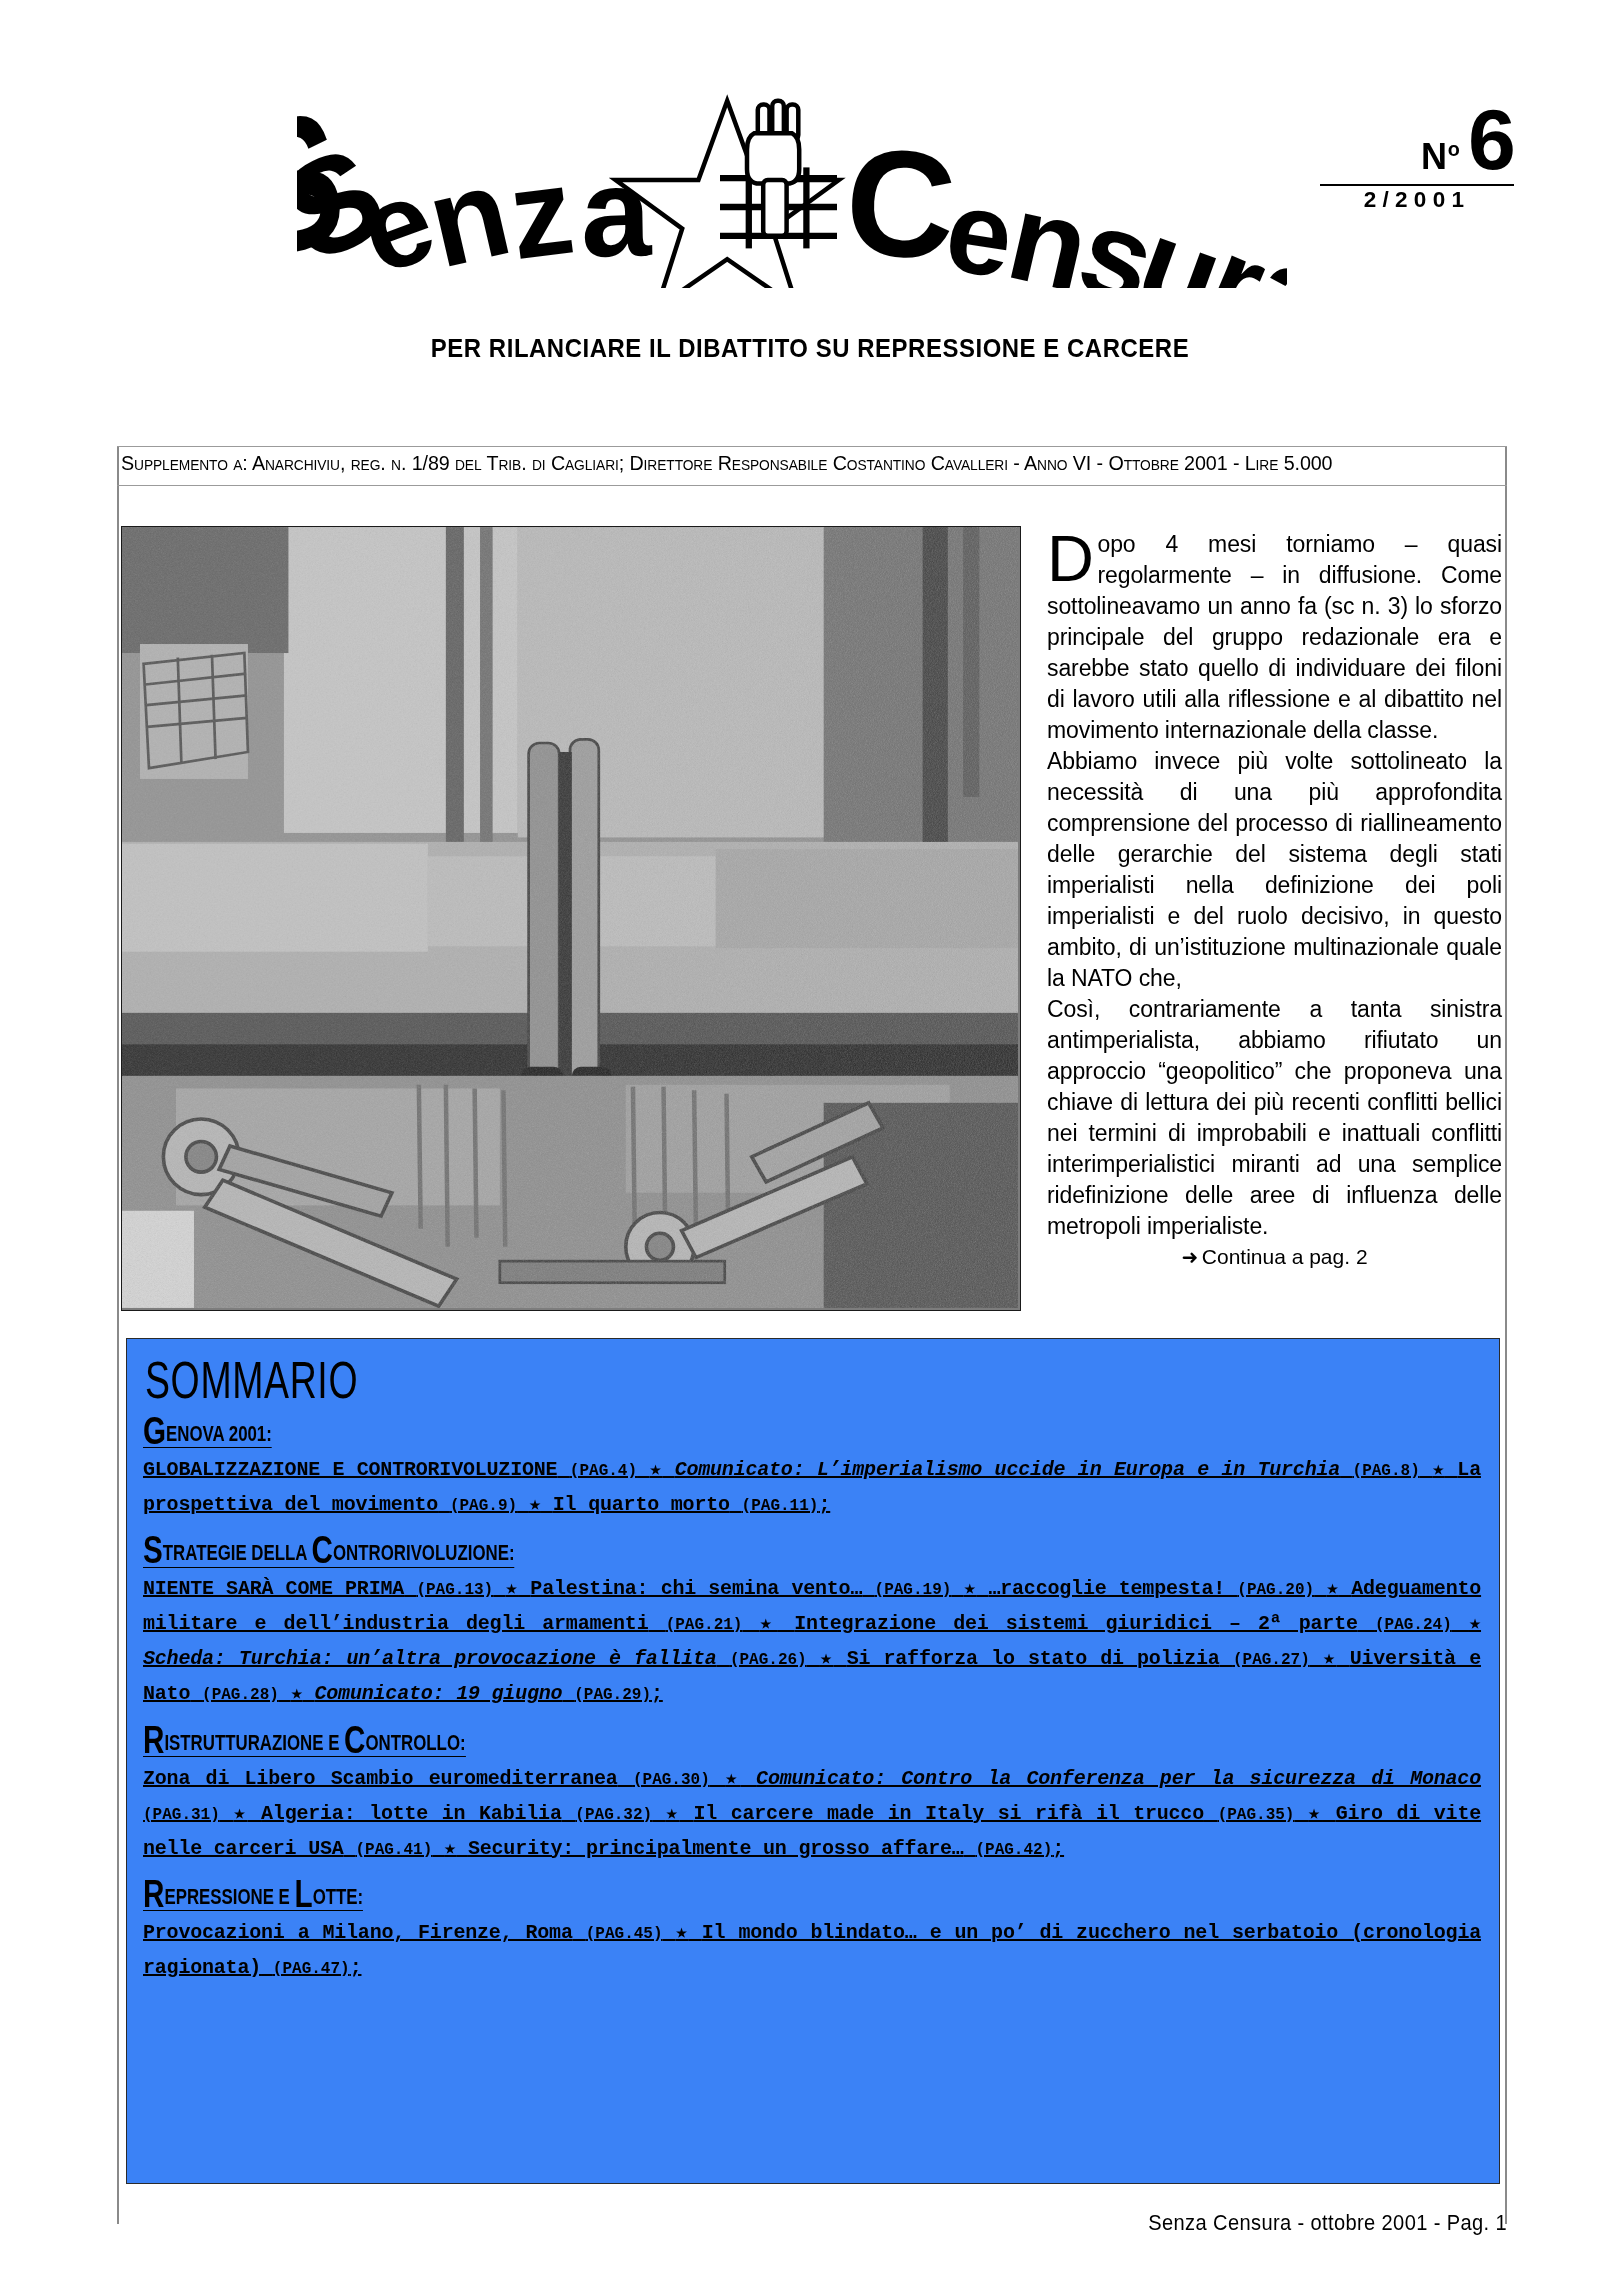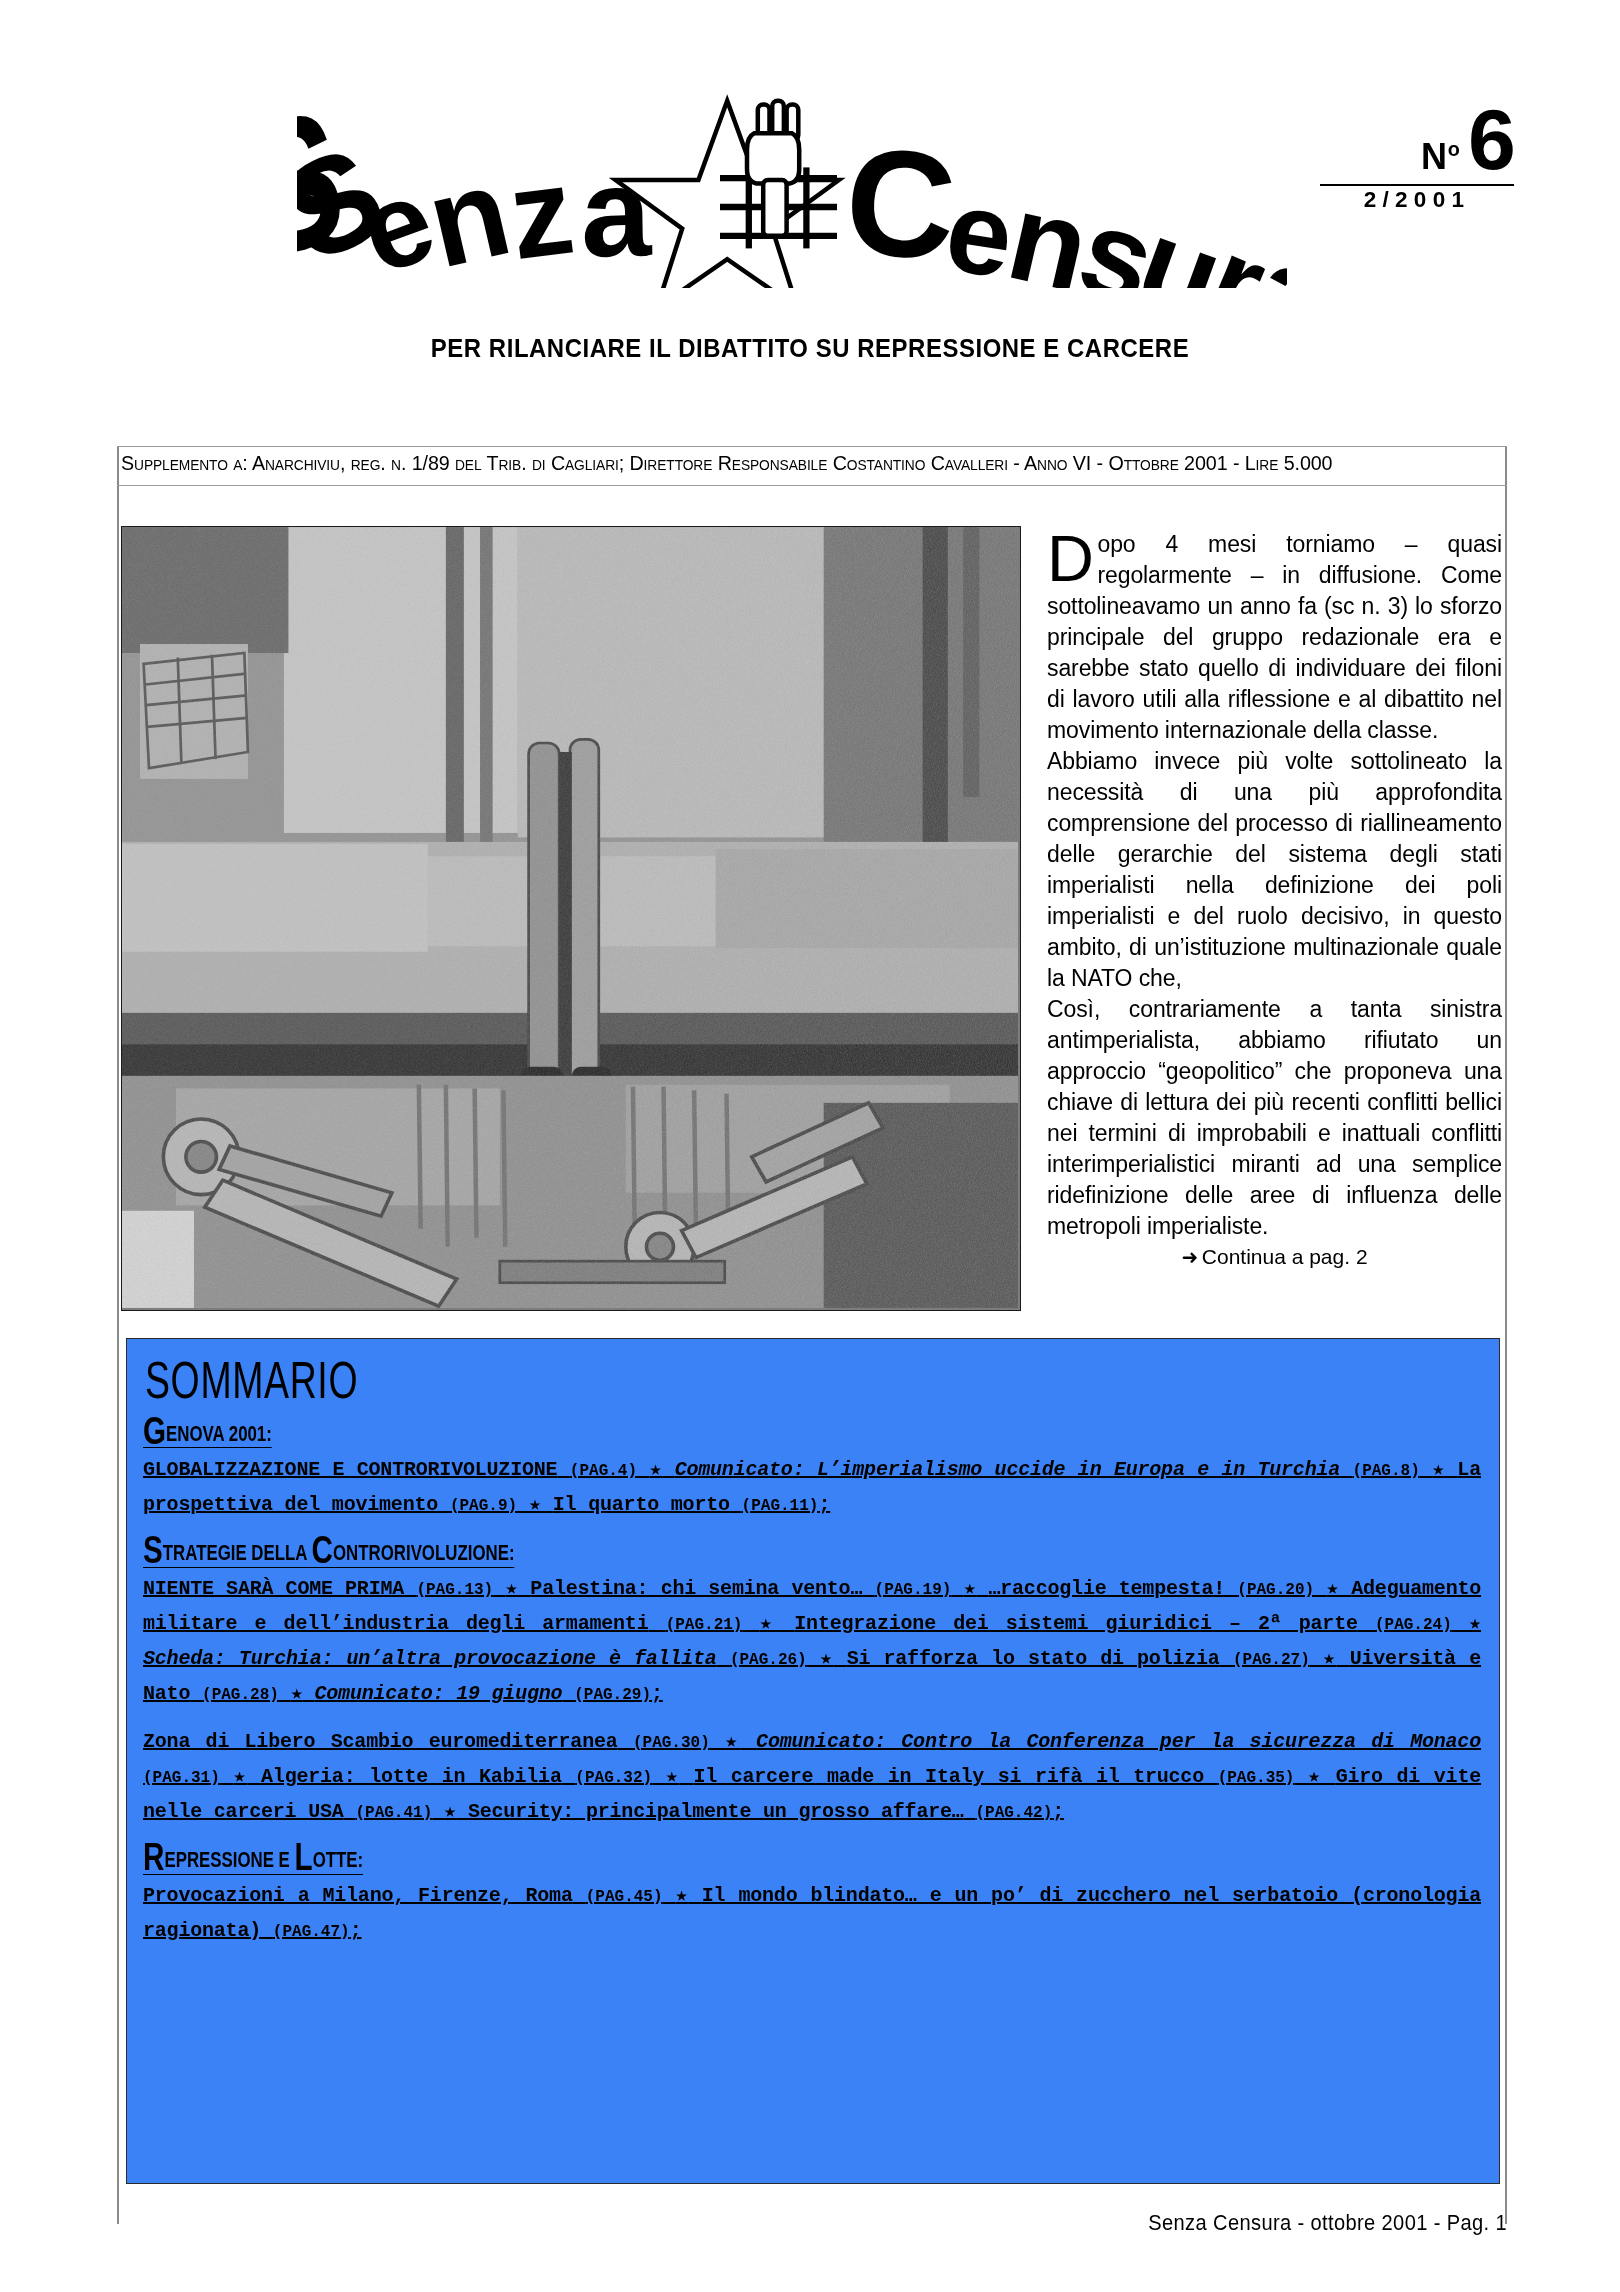--- a/index.html
+++ b/index.html
@@ -431,20 +431,21 @@
     <div class="sections">
         <div class="section">
           <div class="section-head"><span class="sh-inner"><span class="cap">G</span><span class="rest">ENOVA 2001</span><span class="colon">:</span></span></div>
           <div class="section-body"><span class="">GLOBALIZZAZIONE E CONTRORIVOLUZIONE</span> <span class="pag">(PAG.4)</span> <span class="star">★</span> <span class="it">Comunicato: L’imperialismo uccide in Europa e in Turchia</span> <span class="pag">(PAG.8)</span> <span class="star">★</span> <span class="">La prospettiva del movimento</span> <span class="pag">(PAG.9)</span> <span class="star">★</span> <span class="">Il quarto morto</span> <span class="pag">(PAG.11)</span>;</div>
         </div>
         <div class="section">
           <div class="section-head"><span class="sh-inner"><span class="cap">S</span><span class="rest">TRATEGIE DELLA </span><span class="cap">C</span><span class="rest">ONTRORIVOLUZIONE</span><span class="colon">:</span></span></div>
           <div class="section-body"><span class="">NIENTE SARÀ COME PRIMA</span> <span class="pag">(PAG.13)</span> <span class="star">★</span> <span class="">Palestina: chi semina vento…</span> <span class="pag">(PAG.19)</span> <span class="star">★</span> <span class="">…raccoglie tempesta!</span> <span class="pag">(PAG.20)</span> <span class="star">★</span> <span class="">Adeguamento militare e dell’industria degli armamenti</span> <span class="pag">(PAG.21)</span> <span class="star">★</span> <span class="">Integrazione dei sistemi giuridici – 2ª parte</span> <span class="pag">(PAG.24)</span> <span class="star">★</span> <span class="it">Scheda: Turchia: un’altra provocazione è fallita</span> <span class="pag">(PAG.26)</span> <span class="star">★</span> <span class="">Si rafforza lo stato di polizia</span> <span class="pag">(PAG.27)</span> <span class="star">★</span> <span class="">Uiversità e Nato</span> <span class="pag">(PAG.28)</span> <span class="star">★</span> <span class="it">Comunicato: 19 giugno</span> <span class="pag">(PAG.29)</span>;</div>
         </div>
         <div class="section">
+          <div class="section-head"><span class="sh-inner"><span class="cap">R</span><span class="rest">ISTRUTTURAZIONE E </span><span class="cap">C</span><span class="rest">ONTROLLO</span><span class="colon">:</span></span></div>
           <div class="section-body"><span class="">Zona di Libero Scambio euromediterranea</span> <span class="pag">(PAG.30)</span> <span class="star">★</span> <span class="it">Comunicato: Contro la Conferenza per la sicurezza di Monaco</span> <span class="pag">(PAG.31)</span> <span class="star">★</span> <span class="">Algeria: lotte in Kabilia</span> <span class="pag">(PAG.32)</span> <span class="star">★</span> <span class="">Il carcere made in Italy si rifà il trucco</span> <span class="pag">(PAG.35)</span> <span class="star">★</span> <span class="">Giro di vite nelle carceri USA</span> <span class="pag">(PAG.41)</span> <span class="star">★</span> <span class="">Security: principalmente un grosso affare…</span> <span class="pag">(PAG.42)</span>;</div>
         </div>
         <div class="section">
           <div class="section-head"><span class="sh-inner"><span class="cap">R</span><span class="rest">EPRESSIONE E </span><span class="cap">L</span><span class="rest">OTTE</span><span class="colon">:</span></span></div>
           <div class="section-body"><span class="">Provocazioni a Milano, Firenze, Roma</span> <span class="pag">(PAG.45)</span> <span class="star">★</span> <span class="">Il mondo blindato… e un po’ di zucchero nel serbatoio (cronologia ragionata)</span> <span class="pag">(PAG.47)</span>;</div>
         </div>
       </div>
   </div>
 
   <div class="footer">Senza Censura - ottobre 2001 - Pag. 1</div>

